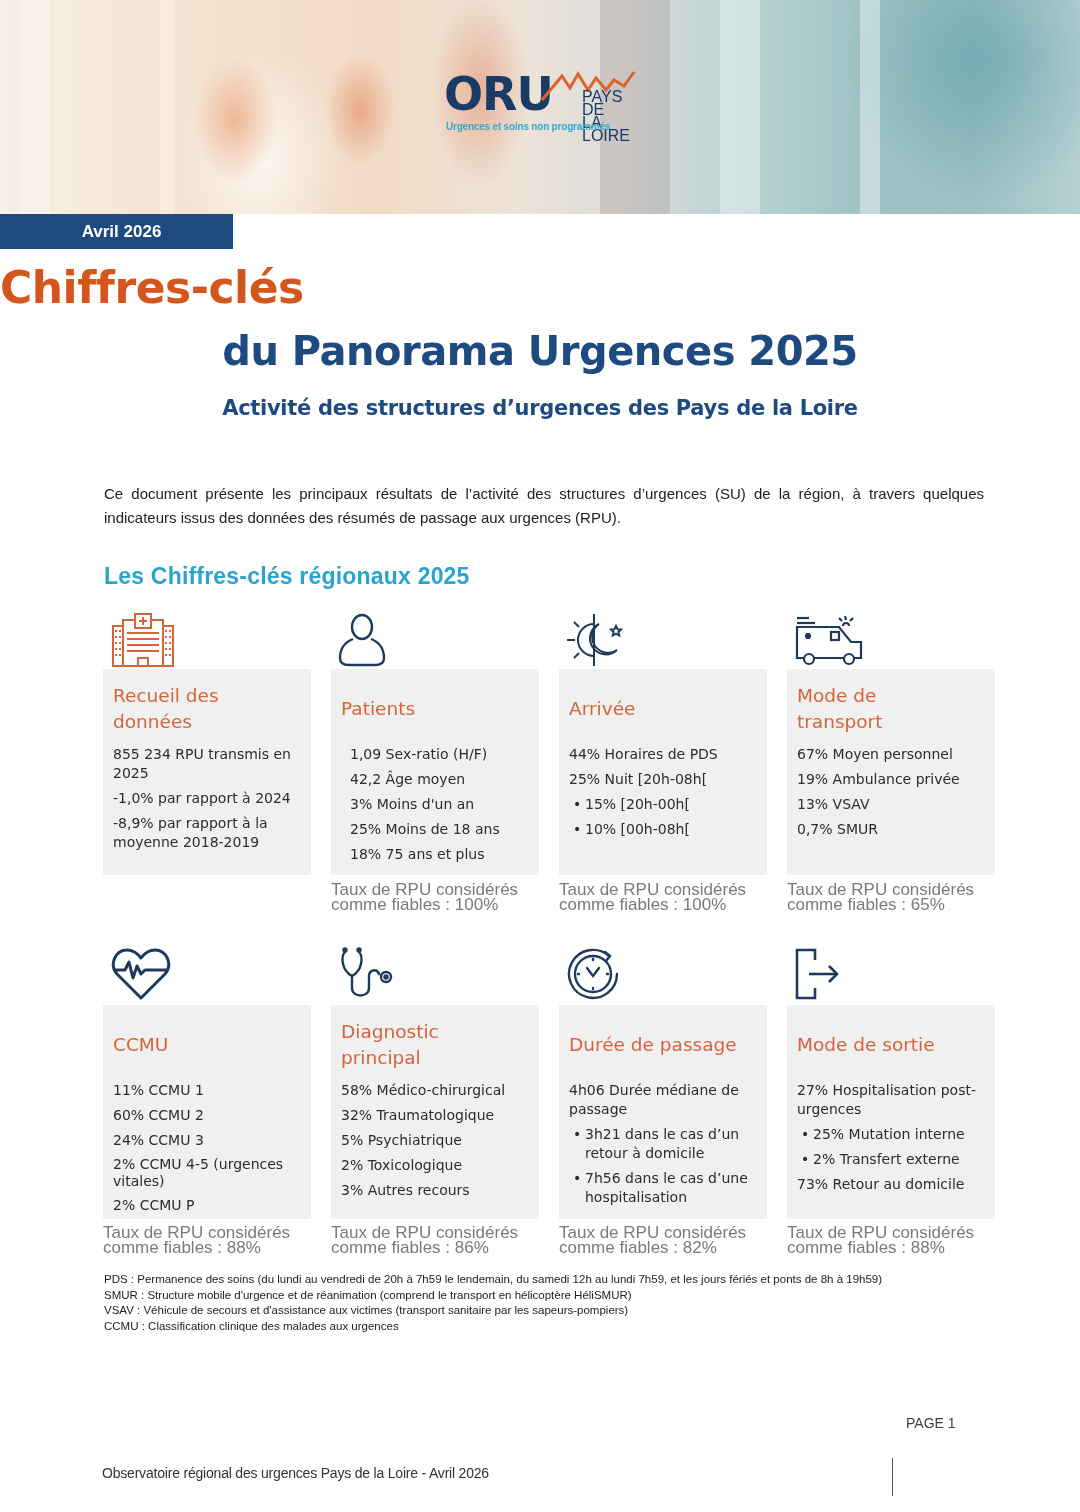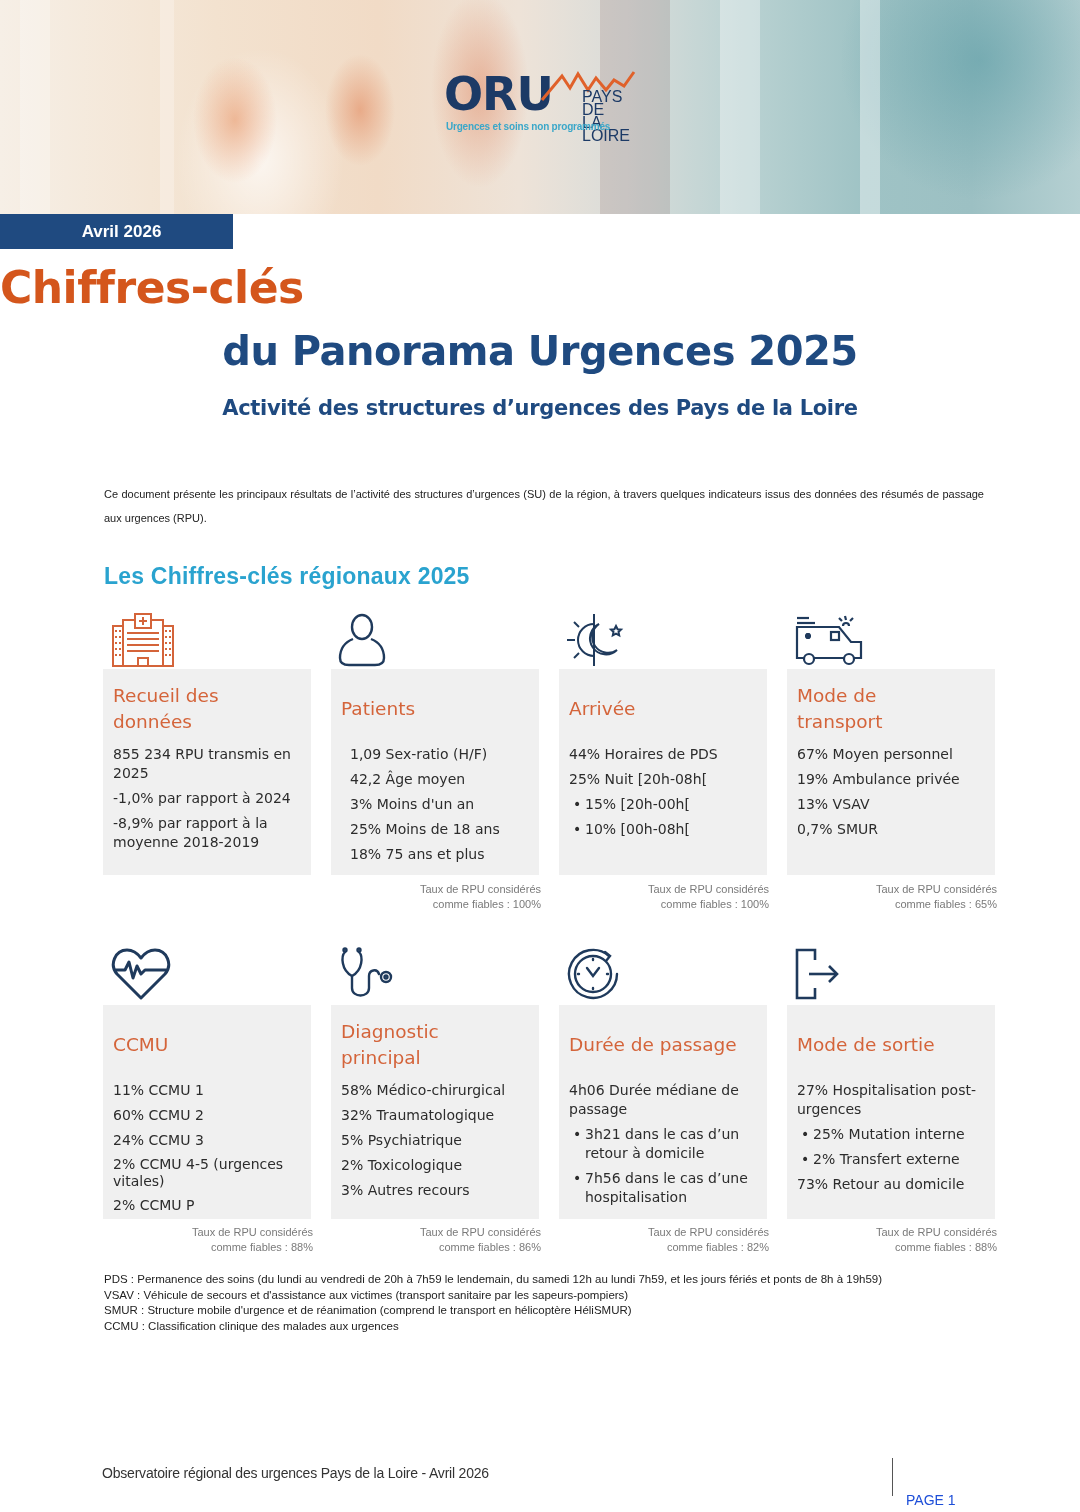--- a/index.html
+++ b/index.html
@@ -26,40 +26,40 @@
   .logo-region { position: absolute; left: 138px; top: 24px; font-size: 16px; line-height: 13px; color: #1c3a66; }
   .logo-tagline { position: absolute; left: 2px; top: 55px; font-size: 10px; font-weight: bold; color: #3aa7c9; white-space: nowrap; letter-spacing: -0.2px; }
 
   .date-tab { position: absolute; left: 0; top: 214px; width: 233px; height: 35px; background: #1f4a80; color: #fff; font-weight: bold; font-size: 17px; line-height: 35px; text-align: center; padding-left: 10px; }
 
   
   .title-1 { position: absolute; left: 0; top: 262px; width: 1080px; font-family: "DejaVu Sans", sans-serif; font-weight: bold; font-size: 44px; color: #d4561c; letter-spacing: -0.5px; }
   .title-2 { position: absolute; left: 0; top: 328px; width: 1080px; text-align: center; font-family: "DejaVu Sans", sans-serif; font-weight: bold; font-size: 40px; color: #1f4a80; letter-spacing: -0.5px; }
   .title-3 { position: absolute; left: 0; top: 396px; width: 1080px; text-align: center; font-family: "DejaVu Sans", sans-serif; font-weight: bold; font-size: 21px; color: #1f4a80; letter-spacing: -0.3px; }
 
-  .intro { position: absolute; left: 104px; top: 482px; width: 880px; font-size: 11px; line-height: 24px; color: #222; text-align: justify; }
+  .intro { position: absolute; left: 104px; top: 482px; width: 880px; font-size: 15px; line-height: 24px; color: #222; text-align: justify; }
   .section-heading { position: absolute; left: 104px; top: 563px; font-size: 23px; font-weight: bold; color: #2aa3cf; letter-spacing: 0.2px; }
 
   
   .card { position: absolute; width: 208px; }
   .card .icon { position: absolute; left: 8px; width: 64px; height: 60px; }
   .card .box { position: absolute; left: 0; width: 208px; background: #f0f0f0; padding: 10px 10px 8px 10px; }
   .card .box-title { font-family: "DejaVu Sans", sans-serif; font-size: 18.5px; line-height: 26px; color: #d4643a; min-height: 60px; display: flex; align-items: center; }
   .card .box-title span { display: block; }
   .card .lines { margin-top: 10px; font-family: "DejaVu Sans", sans-serif; font-size: 14px; color: #2c2c2c; }
   .card .line { line-height: 19px; margin-bottom: 6px; }
   .card .line.bullet { padding-left: 16px; position: relative; }
   .card .line.bullet::before { content: "•"; position: absolute; left: 4px; top: 0; }
-  .card .note { position: absolute; left: 10px; font-size: 11px; line-height: 15px; color: #7a7a7a; width: 200px; text-align: right; }
+  .card .note { position: absolute; left: 0; font-size: 17px; line-height: 15px; color: #7a7a7a; width: 200px; }
 
   .footnotes { position: absolute; left: 104px; top: 1272px; width: 850px; font-size: 11.5px; line-height: 15.5px; color: #222; }
 
   .footer-text { position: absolute; left: 102px; top: 1465px; font-size: 14px; color: #333; letter-spacing: -0.2px; }
   .footer-divider { position: absolute; left: 892px; top: 1458px; width: 1px; height: 38px; background: #555; }
-  .footer-page { position: absolute; left: 906px; top: 1492px; font-size: 14px; color: #1d4ed8; }
+  .footer-page { position: absolute; left: 906px; top: 1415px; font-size: 14px; color: #404040; }
 </style>
 </head>
 <body>
 
 <div class="banner">
   <div class="stripe" style="left:20px;width:30px;"></div>
   <div class="stripe" style="left:160px;width:14px;"></div>
   <div class="dark-strip"></div>
   <div class="stripe" style="left:720px;width:40px;background:rgba(255,255,255,0.35);"></div>
   <div class="stripe" style="left:860px;width:20px;background:rgba(255,255,255,0.4);"></div>
@@ -334,20 +334,20 @@
     </div>
   </div>
   <div class="note" style="top:279px;">
     <div>Taux de RPU considérés</div>
     <div>comme fiables : 88%</div>
   </div>
 </div>
 
 <div class="footnotes">
   <div>PDS : Permanence des soins (du lundi au vendredi de 20h à 7h59 le lendemain, du samedi 12h au lundi 7h59, et les jours fériés et ponts de 8h à 19h59)</div>
+  <div>SMUR : Structure mobile d'urgence et de réanimation (comprend le transport en hélicoptère HéliSMUR)</div>
   <div>VSAV : Véhicule de secours et d'assistance aux victimes (transport sanitaire par les sapeurs-pompiers)</div>
-  <div>SMUR : Structure mobile d'urgence et de réanimation (comprend le transport en hélicoptère HéliSMUR)</div>
   <div>CCMU : Classification clinique des malades aux urgences</div>
 </div>
 
 <div class="footer-text">Observatoire régional des urgences Pays de la Loire - Avril 2026</div>
 <div class="footer-divider"></div>
 <div class="footer-page">PAGE 1</div>
 
 </body></html>

